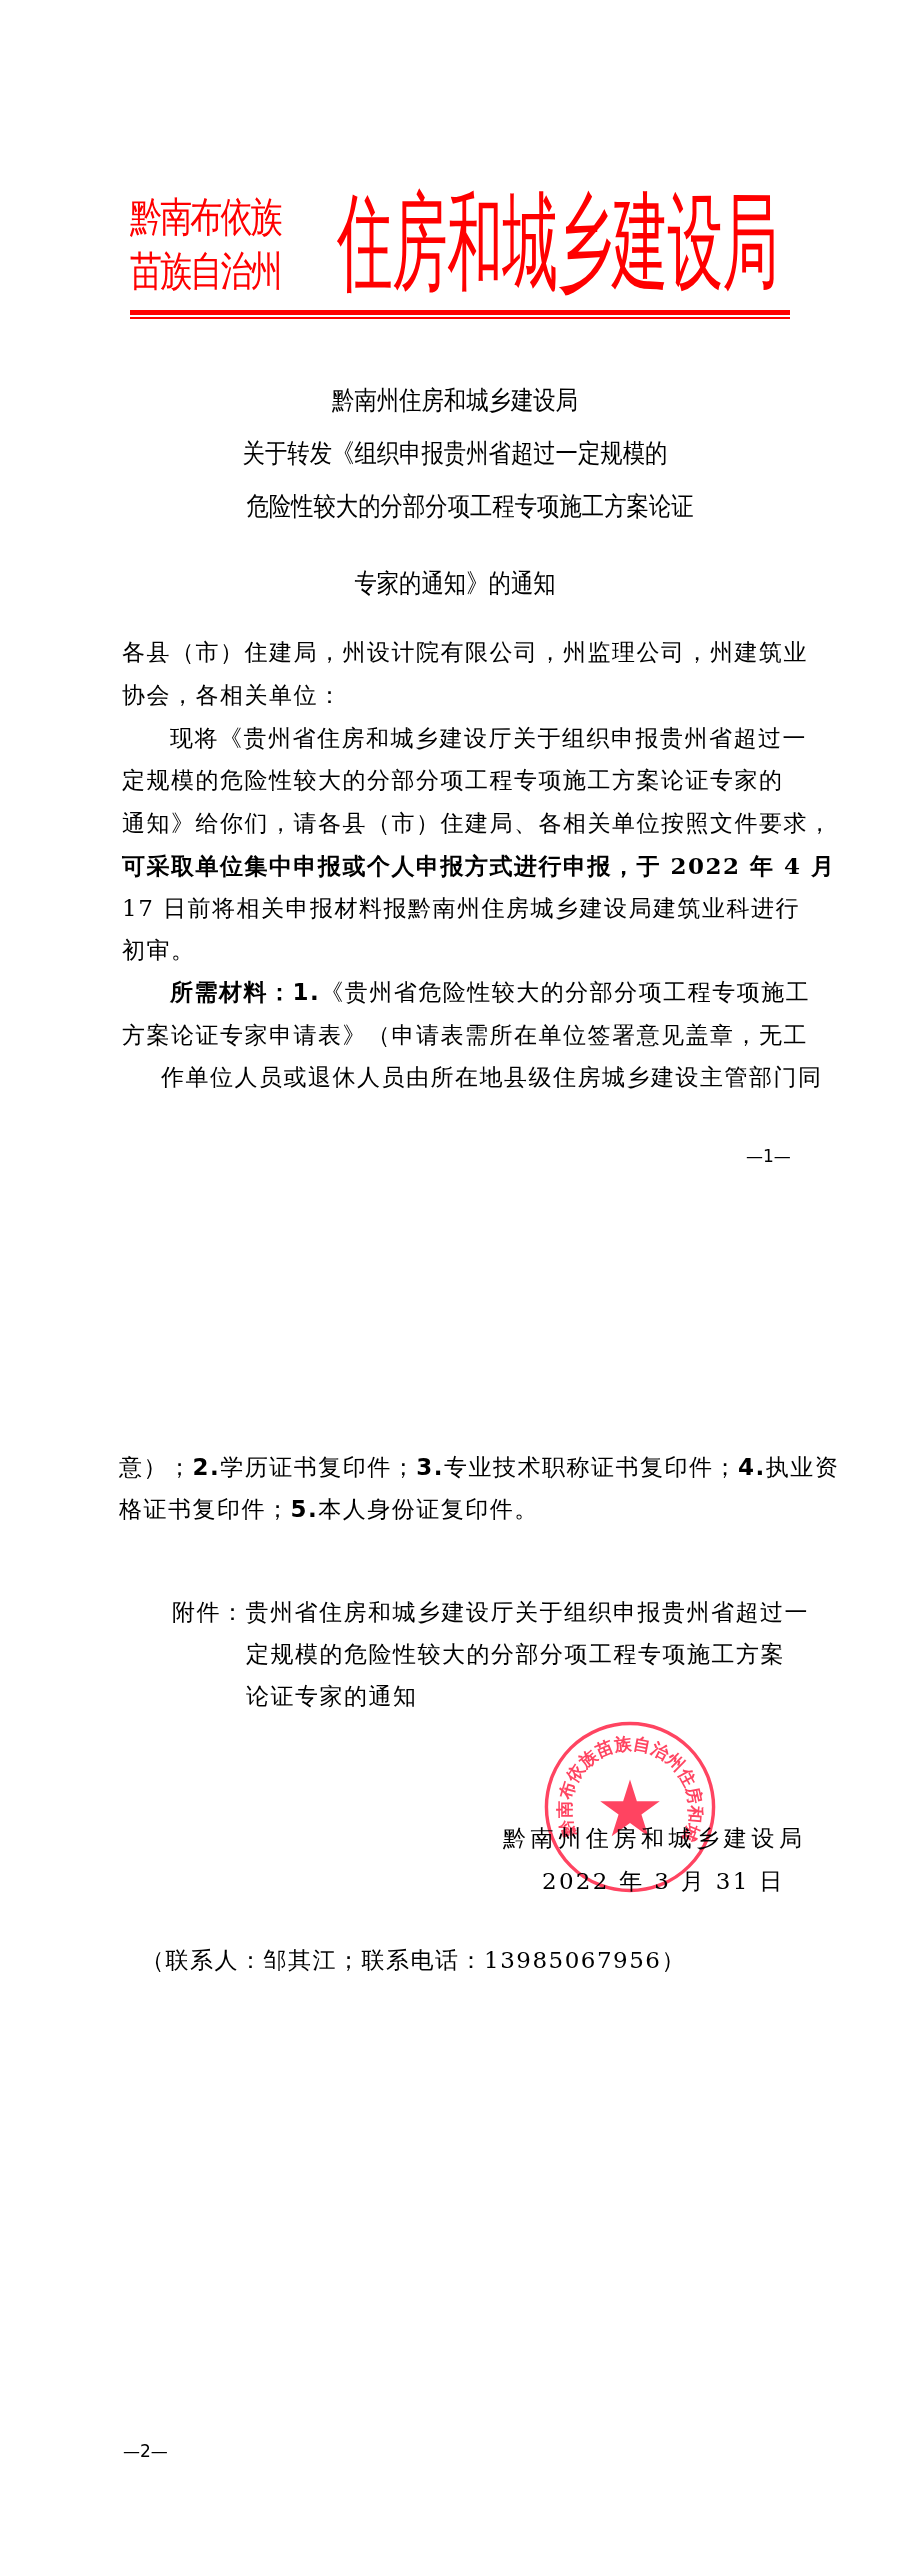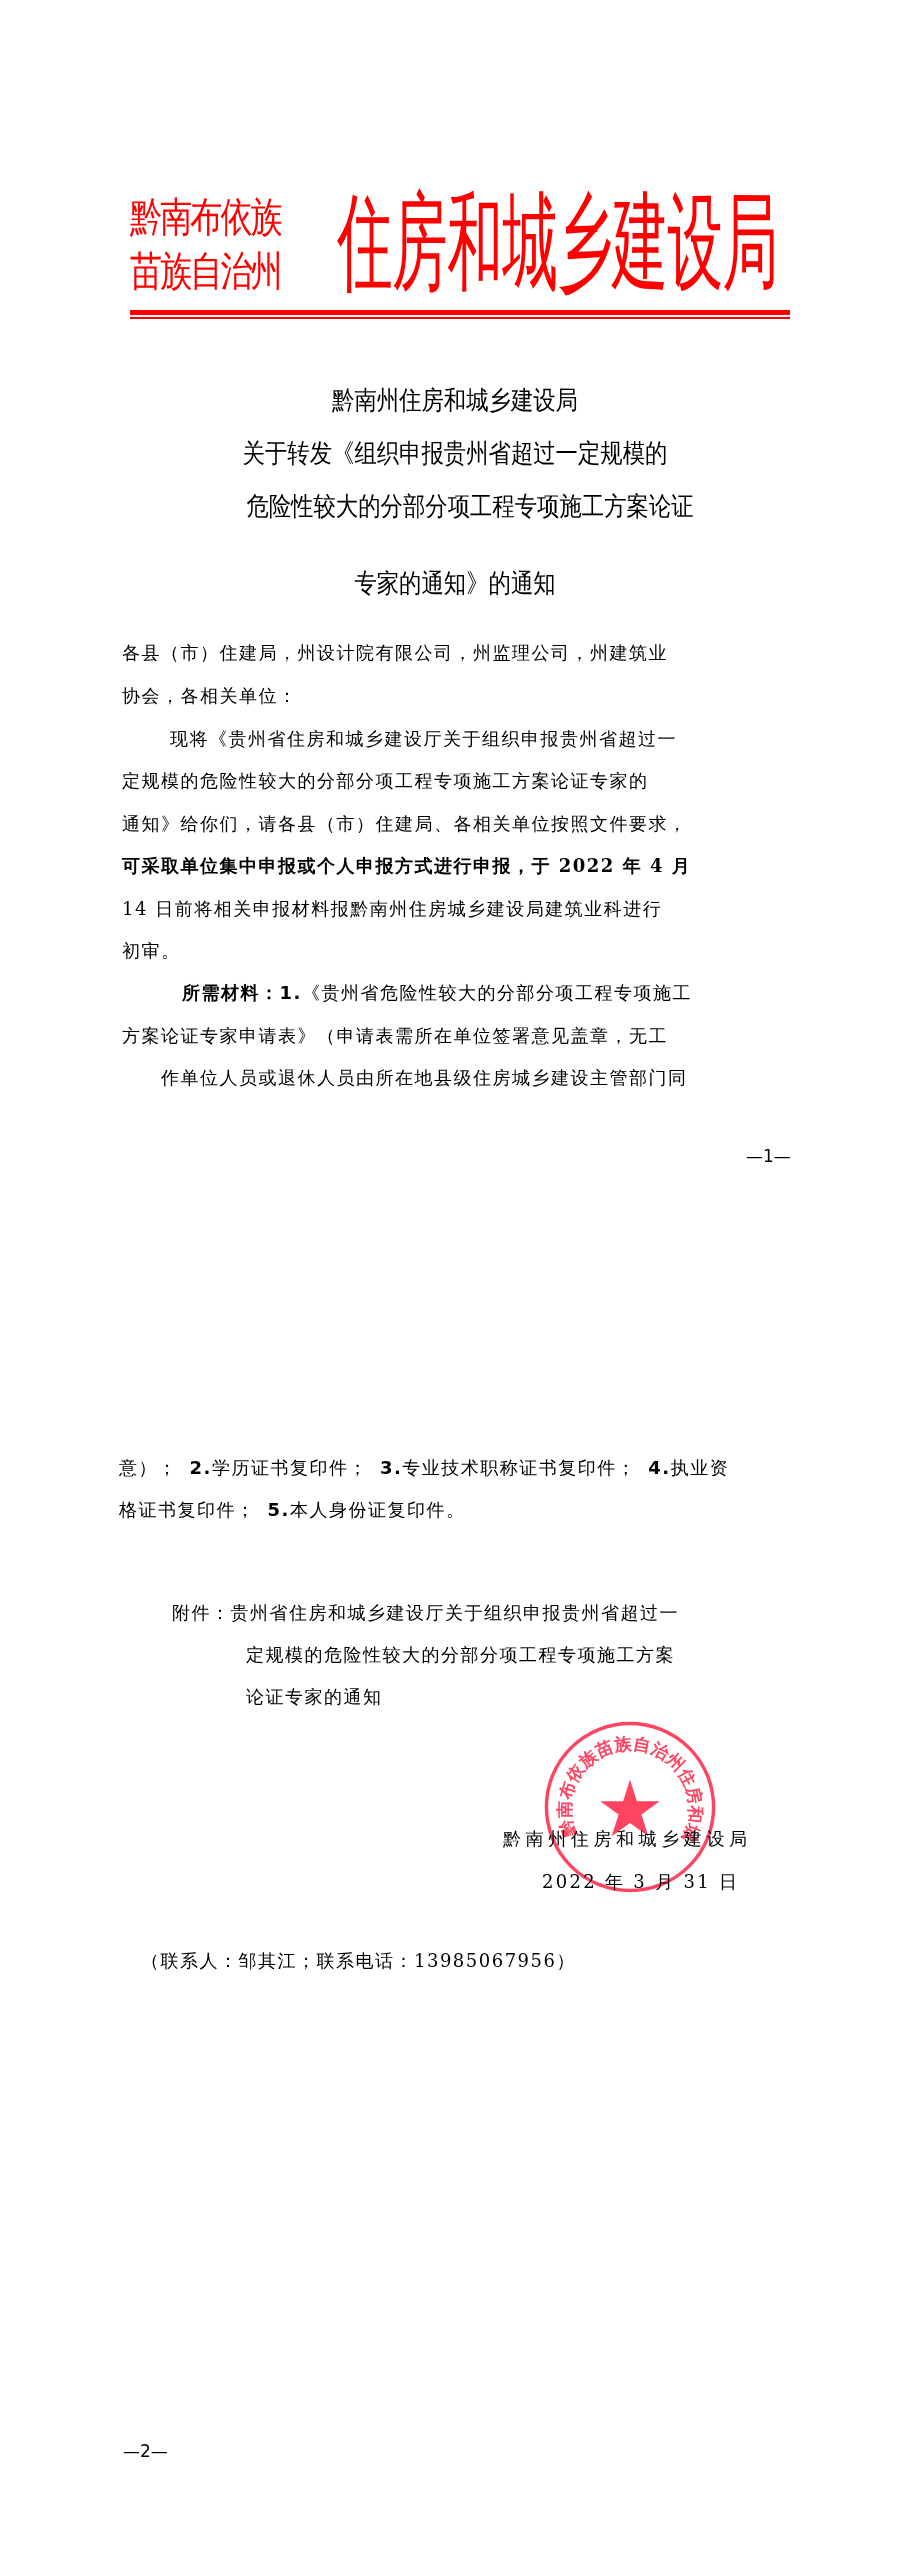--- a/index.html
+++ b/index.html
@@ -18,23 +18,23 @@
   .rule-thick { position: absolute; left: 130px; top: 310px; width: 660px; height: 5.2px; background: #ff0000; }
   .rule-thin  { position: absolute; left: 130px; top: 317px; width: 660px; height: 1.7px; background: #ff0000; }
 
   
   .title { position: absolute; left: 0; width: 910px; text-align: center;
            font-family: "DejaVu Sans", "Liberation Sans", sans-serif;
            font-size: 26px; line-height: 34px; white-space: nowrap; }
   .title span { display: inline-block; transform: scaleX(0.86); }
 
   
-  .line { position: absolute; font-size: 18px; line-height: 25px; white-space: nowrap;
+  .line { position: absolute; font-size: 23px; line-height: 25px; white-space: nowrap;
           letter-spacing: 1.5px; }
-  .bold { font-weight: bold; font-family: "DejaVu Sans", "Liberation Sans", sans-serif; margin-left: 12px; }
+  .bold { font-weight: bold; font-family: "DejaVu Sans", "Liberation Sans", sans-serif; }
   .pgnum { position: absolute; font-family: "DejaVu Sans", "Liberation Sans", sans-serif;
            font-size: 17px; line-height: 19.5px; white-space: nowrap; }
 
   
   .seal { position: absolute; left: 543px; top: 1720px; width: 174px; height: 174px; opacity: 0.9; }
 </style>
 </head>
 <body>
 
 <div>
@@ -53,21 +53,21 @@
 </div>
 
 <div>
   <div class="line" style="left:122px; top:640px;">各县（市）住建局，州设计院有限公司，州监理公司，州建筑业</div>
   <div class="line" style="left:122px; top:683px;">协会，各相关单位：</div>
 
   <div class="line" style="left:170px; top:726px;">现将《贵州省住房和城乡建设厅关于组织申报贵州省超过一</div>
   <div class="line" style="left:122px; top:768px;">定规模的危险性较大的分部分项工程专项施工方案论证专家的</div>
   <div class="line" style="left:122px; top:811px;">通知》给你们，请各县（市）住建局、各相关单位按照文件要求，</div>
   <div class="line" style="left:122px; top:853px;font-weight:bold;">可采取单位集中申报或个人申报方式进行申报，于 2022 年 4 月</div>
-  <div class="line" style="left:122px; top:896px;">14 日前将相关申报材料报黔南州住房城乡建设局建筑业科进行</div>
+  <div class="line" style="left:122px; top:896px;">17 日前将相关申报材料报黔南州住房城乡建设局建筑业科进行</div>
   <div class="line" style="left:122px; top:938px;">初审。</div>
 
   <div class="line" style="left:170px; top:980px;">
     <span class="bold">所需材料：1.</span><span>《贵州省危险性较大的分部分项工程专项施工</span>
   </div>
   <div class="line" style="left:122px; top:1023px;">方案论证专家申请表》（申请表需所在单位签署意见盖章，无工</div>
   <div class="line" style="left:122px; top:1065px;margin-left:39px;">作单位人员或退休人员由所在地县级住房城乡建设主管部门同</div>
 
   <div class="pgnum" style="left:746px; top:1147px;">—1—</div>
 </div>

